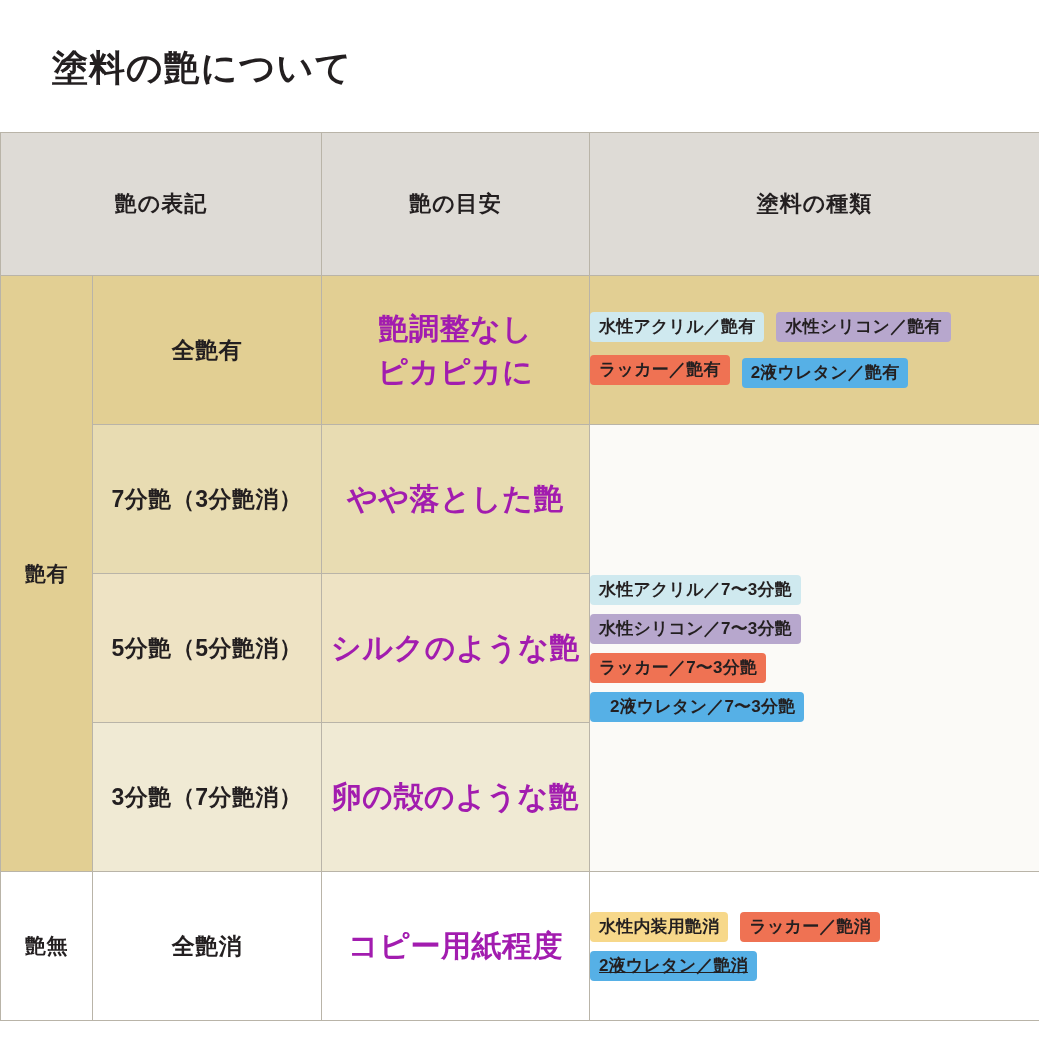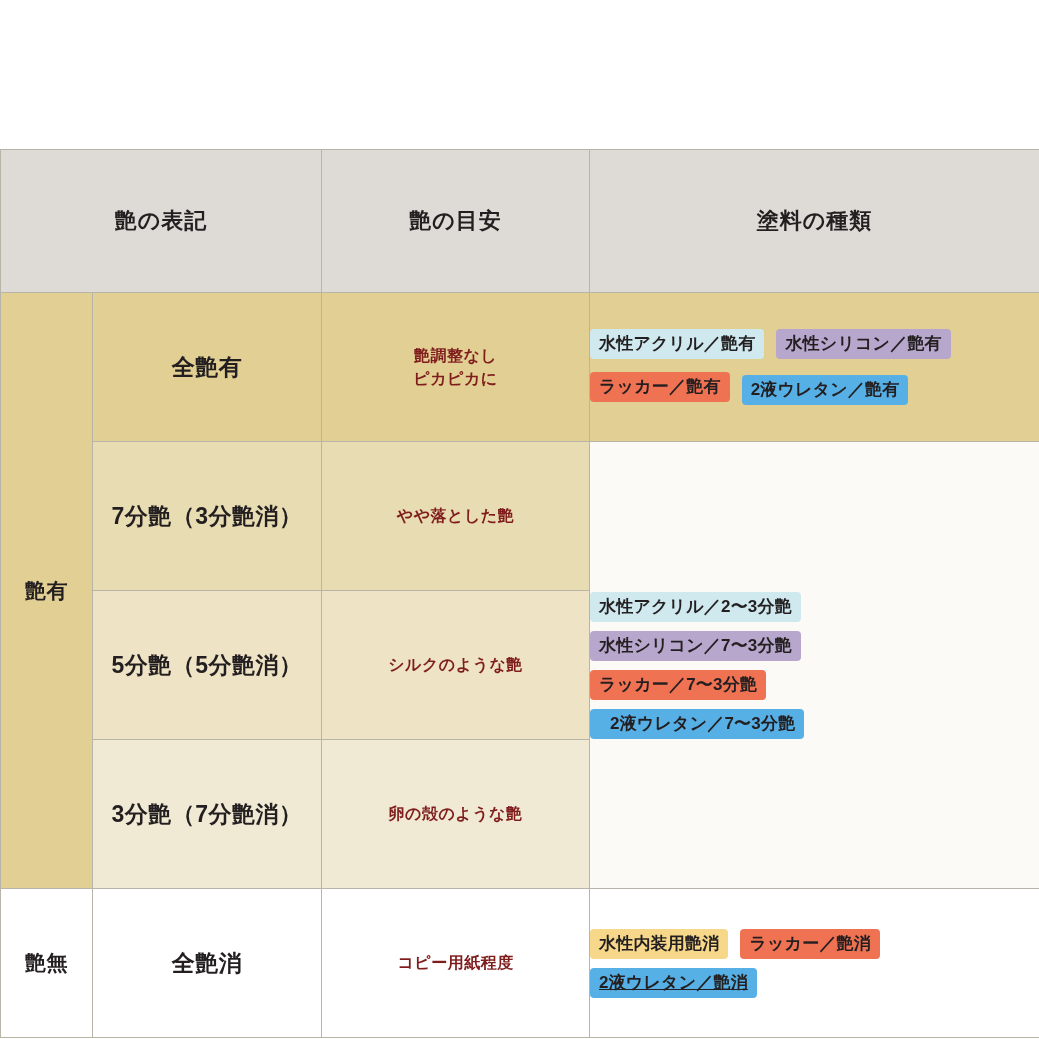--- a/index.html
+++ b/index.html
@@ -28,21 +28,21 @@
     letter-spacing: 1px;
     padding: 45px 0 0 52px;
     margin: 0;
     line-height: 1.3;
     color: #231f20;
   }
 
   .table-wrap {
     position: absolute;
     left: 0;
-    top: 149px;
+    top: 132px;
     width: 1039px;
   }
 
   table.gloss-table {
     border-collapse: collapse;
     width: 1039px;
     table-layout: fixed;
   }
 
   table.gloss-table td,
@@ -79,25 +79,25 @@
   }
 
   .name-cell {
     font-size: 23px;
     font-weight: bold;
     letter-spacing: 0.5px;
     color: #231f20;
   }
 
   .guide-cell {
-    font-size: 16px;
+    font-size: 30px;
     font-weight: bold;
     letter-spacing: 0.5px;
     line-height: 1.45;
-    color: #7f1d1d;
+    color: #a21caf;
   }
 
   .type-cell {
     text-align: left;
     padding: 14px 0 14px 14px;
   }
 
   
   .row-gloss td.tone   { background: #e2cf93; }
   .row-7 td.tone       { background: #e8dcb2; }
@@ -138,20 +138,21 @@
   .tag.silicon  { background: #b7a7cd; }
   .tag.lacquer  { background: #ef7253; }
   .tag.urethane { background: #56b0e6; }
   .tag.interior { background: #f7d88a; }
 </style>
 </head>
 <body>
 
 <div class="page">
 
+  <h1 class="page-title">塗料の艶について</h1>
 
   <div class="table-wrap">
     <table class="gloss-table">
       <colgroup>
         <col class="c-cat">
         <col class="c-name">
         <col class="c-guide">
         <col class="c-type">
       </colgroup>
       <thead>
@@ -178,21 +179,21 @@
               <span class="tag urethane" style="background: rgb(86, 176, 230); margin-top: 7px;">2液ウレタン／艶有</span>
             </div>
           </td>
         </tr>
 
         <tr class="row-7">
           <td class="tone name-cell" style="height:148px;">7分艶（3分艶消）</td>
           <td class="tone guide-cell">やや落とした艶</td>
           <td class="type-cell white-bg" rowspan="3">
             <div class="tag-col">
-              <span class="tag acrylic" style="background: rgb(207, 233, 239);">水性アクリル／2〜3分艶</span>
+              <span class="tag acrylic" style="background: rgb(207, 233, 239);">水性アクリル／7〜3分艶</span>
               <span class="tag silicon" style="background: rgb(183, 167, 205);">水性シリコン／7〜3分艶</span>
               <span class="tag lacquer" style="background: rgb(239, 114, 83);">ラッカー／7〜3分艶</span>
               <span class="tag urethane" style="background: rgb(86, 176, 230); padding-left: 20px;">2液ウレタン／7〜3分艶</span>
             </div>
           </td>
         </tr>
 
         <tr class="row-5">
           <td class="tone name-cell" style="height:148px;">5分艶（5分艶消）</td>
           <td class="tone guide-cell">シルクのような艶</td>

